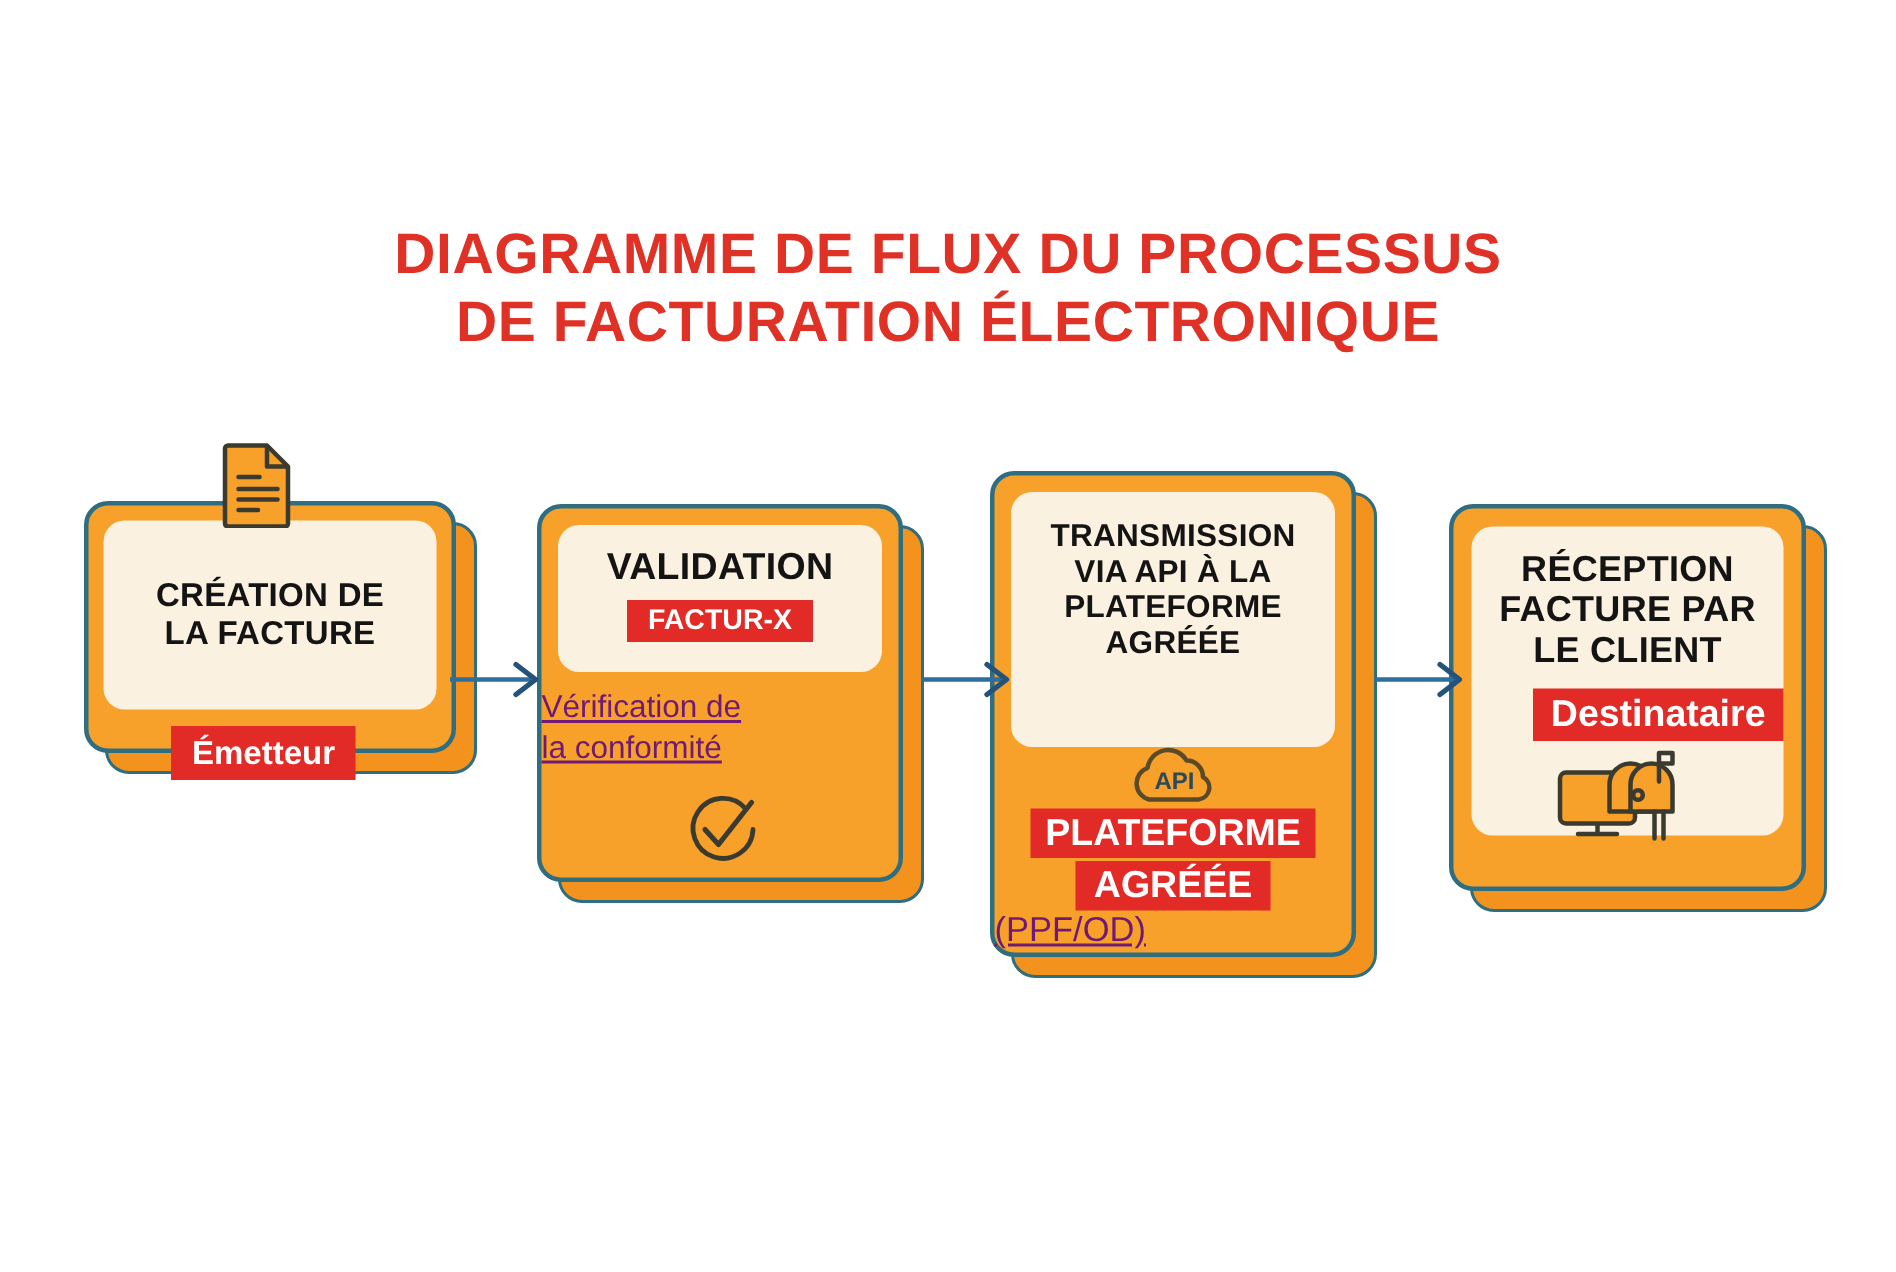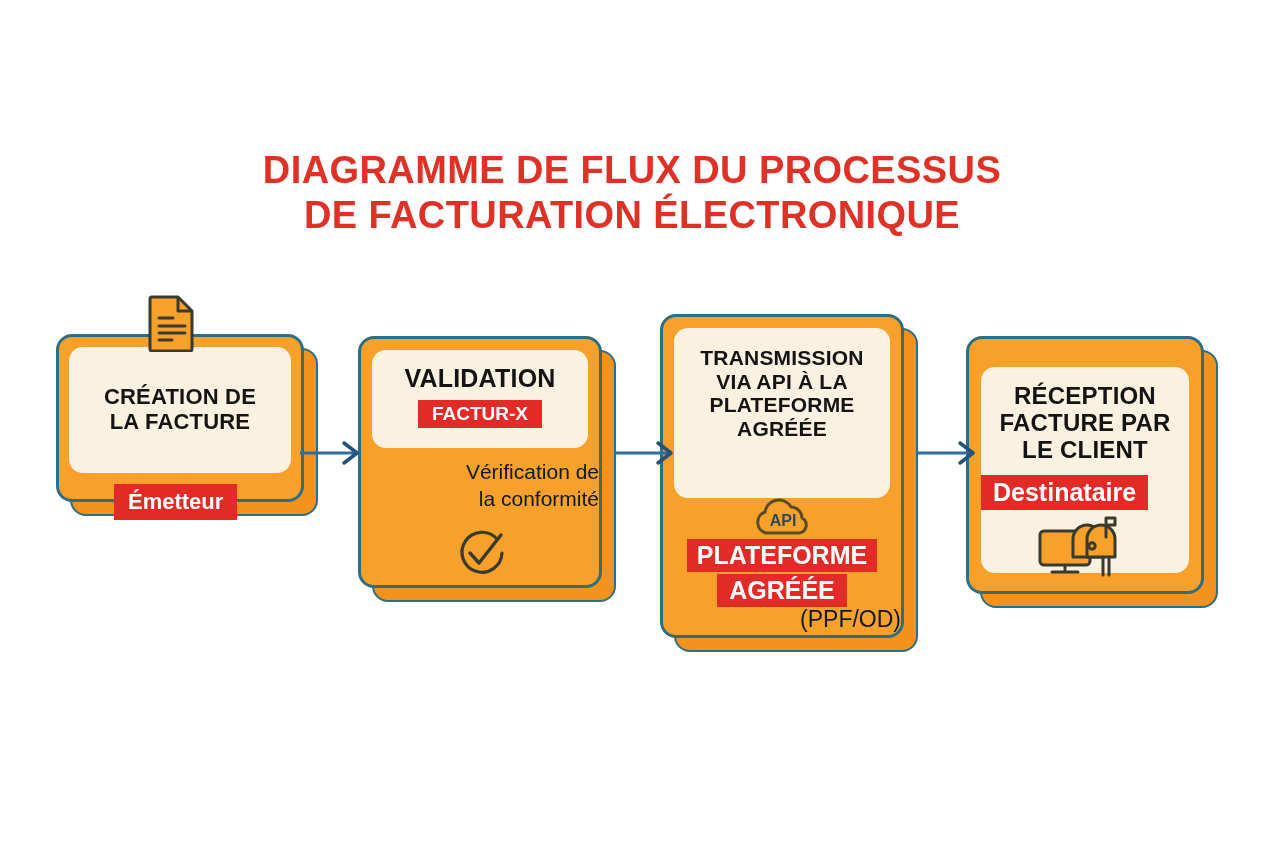--- a/index.html
+++ b/index.html
@@ -73,24 +73,25 @@
     color: #141414;
     font-weight: bold;
     text-align: center;
     line-height: 1.12;
     letter-spacing: 0.2px;
   }
 
   .sub-text {
     position: absolute;
     width: 100%;
-    text-align: right;
-    color: #0f172a;
+    text-align: left;
+    color: #701a75;
     font-size: 21px;
     line-height: 1.28;
+    text-decoration: underline;
   }
 
   
   .badge {
     display: inline-block;
     background: #E22B26;
     color: #ffffff;
     font-weight: bold;
     white-space: nowrap;
   }
@@ -212,28 +213,28 @@
   <div class="arrow" style="left:916px; top:440px; width:62px; height:26px;">
     <svg width="62" height="26" viewBox="0 0 62 26">
       <line x1="0" y1="13" x2="54" y2="13" stroke="#2E6E9E" stroke-width="3"></line>
       <polyline points="44,3 57,13 44,23" fill="none" stroke="#23527A" stroke-width="3.5" stroke-linecap="round" stroke-linejoin="round"></polyline>
     </svg>
   </div>
 
   <div class="card-wrap" style="left:966px; top:336px; width:238px; height:258px;">
     <div class="card-shadow"></div>
     <div class="card">
-      <div class="panel" style="left:12px; top:28px; right:12px; height:206px;">
+      <div class="panel" style="left:12px; top:12px; right:12px; height:206px;">
         <div class="panel-title" style="position:absolute; left:0; right:0; top:16px; font-size:24px;">
           <span style="display:block">RÉCEPTION</span>
           <span style="display:block">FACTURE PAR</span>
           <span style="display:block">LE CLIENT</span>
         </div>
 
-        <div style="position:absolute; left:0; right:0; top:108px; text-align:left;">
+        <div style="position:absolute; left:0; right:0; top:108px; text-align:right;">
           <span class="badge" style="padding:3px 12px; font-size:25px;">Destinataire</span>
         </div>
 
         <div class="icon" style="left:56px; top:148px; width:102px; height:62px;">
           <svg width="102" height="62" viewBox="0 0 102 62">
 
             <rect x="3" y="16" width="50" height="34" rx="4" fill="#F7A12B" stroke="#3A3A2E" stroke-width="3"></rect>
             <line x1="28" y1="50" x2="28" y2="56" stroke="#3A3A2E" stroke-width="3"></line>
             <line x1="15" y1="57" x2="41" y2="57" stroke="#3A3A2E" stroke-width="3" stroke-linecap="round"></line>
 

